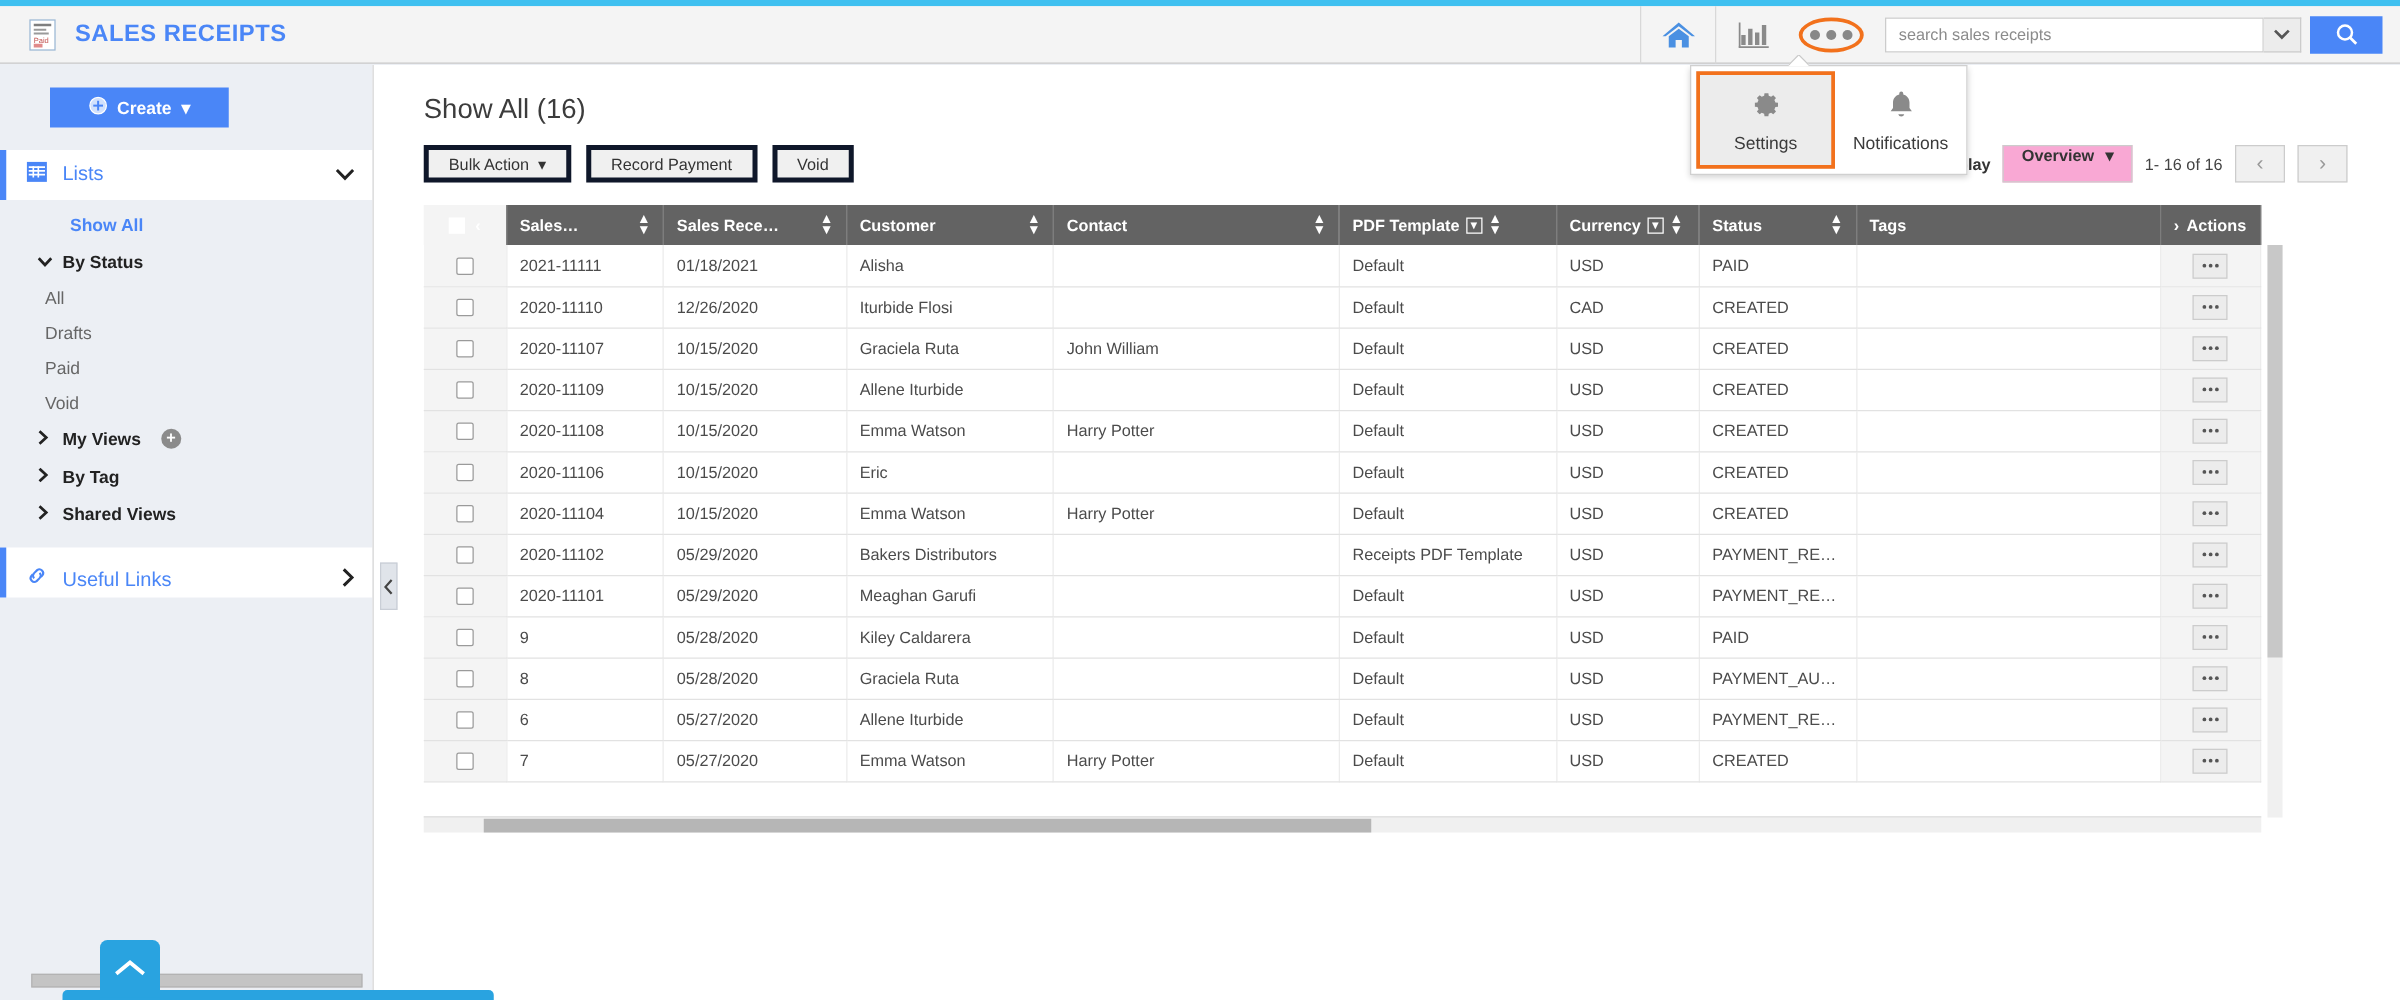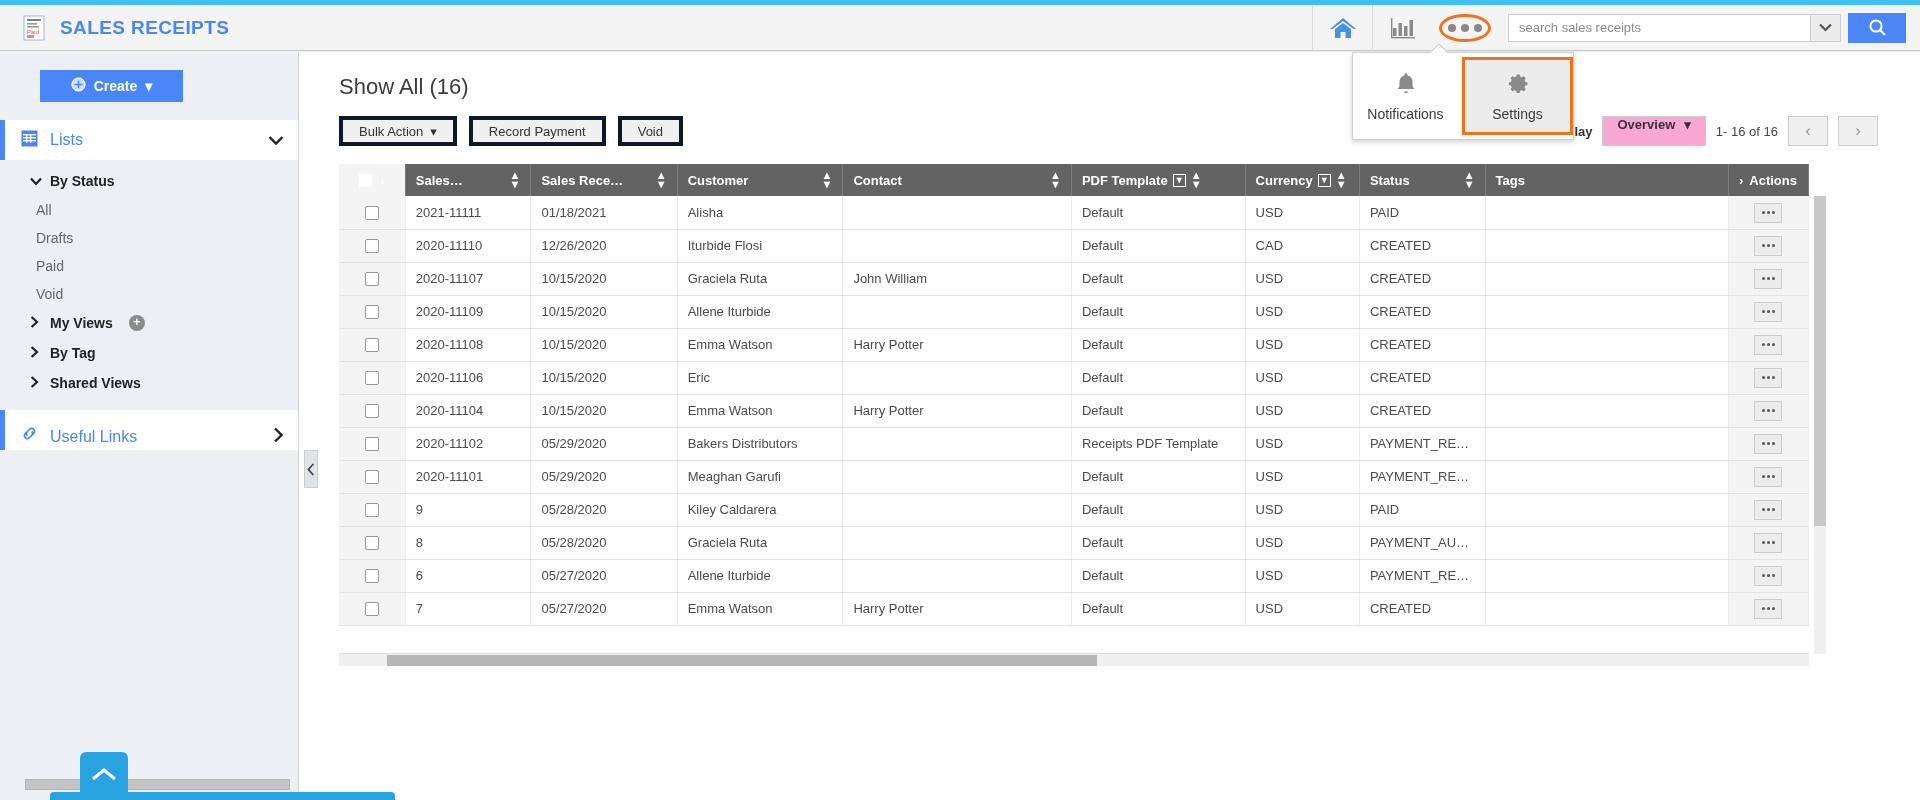--- a/index.html
+++ b/index.html
@@ -295,37 +295,37 @@
             <circle cx="8" cy="8" r="5.6" stroke="#fff" stroke-width="2" fill="none"></circle>
             <line x1="12" y1="12" x2="17" y2="17" stroke="#fff" stroke-width="2.2"></line>
           </svg>
         </div>
       </div>
     </div>
   </div>
 
   <div class="menu-pop">
     <div class="arrow"></div>
+    <div class="menu-item active">
+      <span>
+        <svg width="26" height="26" viewBox="0 0 26 26">
+          <path d="M13 8.4a4.6 4.6 0 1 0 0 9.2 4.6 4.6 0 0 0 0-9.2zm0 6.9a2.3 2.3 0 1 1 0-4.6 2.3 2.3 0 0 1 0 4.6z" fill="#8a8a8a"></path>
+          <path d="M22.4 11.2l-2.1-.3a7.6 7.6 0 0 0-.8-1.9l1.3-1.7-2.2-2.2-1.7 1.3a7.6 7.6 0 0 0-1.9-.8l-.3-2.1h-3.1l-.3 2.1c-.7.2-1.3.5-1.9.8L7.7 5.1 5.5 7.3l1.3 1.7c-.3.6-.6 1.2-.8 1.9l-2.1.3v3.1l2.1.3c.2.7.5 1.3.8 1.9l-1.3 1.7 2.2 2.2 1.7-1.3c.6.3 1.2.6 1.9.8l.3 2.1h3.1l.3-2.1c.7-.2 1.3-.5 1.9-.8l1.7 1.3 2.2-2.2-1.3-1.7c.3-.6.6-1.2.8-1.9l2.1-.3z" fill="#8a8a8a"></path>
+        </svg>
+      </span>
+      <span>Settings</span>
+    </div>
     <div class="menu-item">
       <span>
         <svg width="24" height="26" viewBox="0 0 24 26">
           <path d="M12 2.2a1.6 1.6 0 0 1 1.6 1.6v.8c3 .7 5 3.3 5 6.5v4.3l1.9 2.6H3.5l1.9-2.6v-4.3c0-3.2 2-5.8 5-6.5v-.8A1.6 1.6 0 0 1 12 2.2z" fill="#8a8a8a"></path>
           <path d="M9.6 20.4a2.5 2.5 0 0 0 4.8 0z" fill="#8a8a8a"></path>
         </svg>
       </span>
       <span>Notifications</span>
-    </div>
-    <div class="menu-item active">
-      <span>
-        <svg width="26" height="26" viewBox="0 0 26 26">
-          <path d="M13 8.4a4.6 4.6 0 1 0 0 9.2 4.6 4.6 0 0 0 0-9.2zm0 6.9a2.3 2.3 0 1 1 0-4.6 2.3 2.3 0 0 1 0 4.6z" fill="#8a8a8a"></path>
-          <path d="M22.4 11.2l-2.1-.3a7.6 7.6 0 0 0-.8-1.9l1.3-1.7-2.2-2.2-1.7 1.3a7.6 7.6 0 0 0-1.9-.8l-.3-2.1h-3.1l-.3 2.1c-.7.2-1.3.5-1.9.8L7.7 5.1 5.5 7.3l1.3 1.7c-.3.6-.6 1.2-.8 1.9l-2.1.3v3.1l2.1.3c.2.7.5 1.3.8 1.9l-1.3 1.7 2.2 2.2 1.7-1.3c.6.3 1.2.6 1.9.8l.3 2.1h3.1l.3-2.1c.7-.2 1.3-.5 1.9-.8l1.7 1.3 2.2-2.2-1.3-1.7c.3-.6.6-1.2.8-1.9l2.1-.3z" fill="#8a8a8a"></path>
-        </svg>
-      </span>
-      <span>Settings</span>
     </div>
   </div>
 
   <div class="sidebar">
     <div class="create-btn">
       <span>
         <svg width="15" height="15" viewBox="0 0 15 15">
           <circle cx="7.5" cy="7.5" r="6.6" fill="#fff" opacity="0.75"></circle>
           <circle cx="7.5" cy="7.5" r="6.6" fill="none" stroke="#fff" stroke-width="1"></circle>
           <rect x="6.7" y="3.6" width="1.6" height="7.8" fill="#4a86f7"></rect>
@@ -349,20 +349,21 @@
       </span>
       <span class="label">Lists</span>
       <span class="chev">
         <svg width="16" height="11" viewBox="0 0 16 11">
             <path d="M1.5 2 L8 8.6 L14.5 2" stroke="#222" stroke-width="2.4" fill="none"></path>
           </svg>
       </span>
     </div>
 
     <div class="sub-list">
+      <div class="sub-item show-all">Show All</div>
 
       <div class="group-item">
         <span class="caret">
           <svg width="12" height="9" viewBox="0 0 12 9">
               <path d="M1 1.6 L6 7 L11 1.6" stroke="#222" stroke-width="2.2" fill="none"></path>
             </svg>
         </span>
         <span>By Status</span>
       </div>
       <div class="sub-item">All</div>

